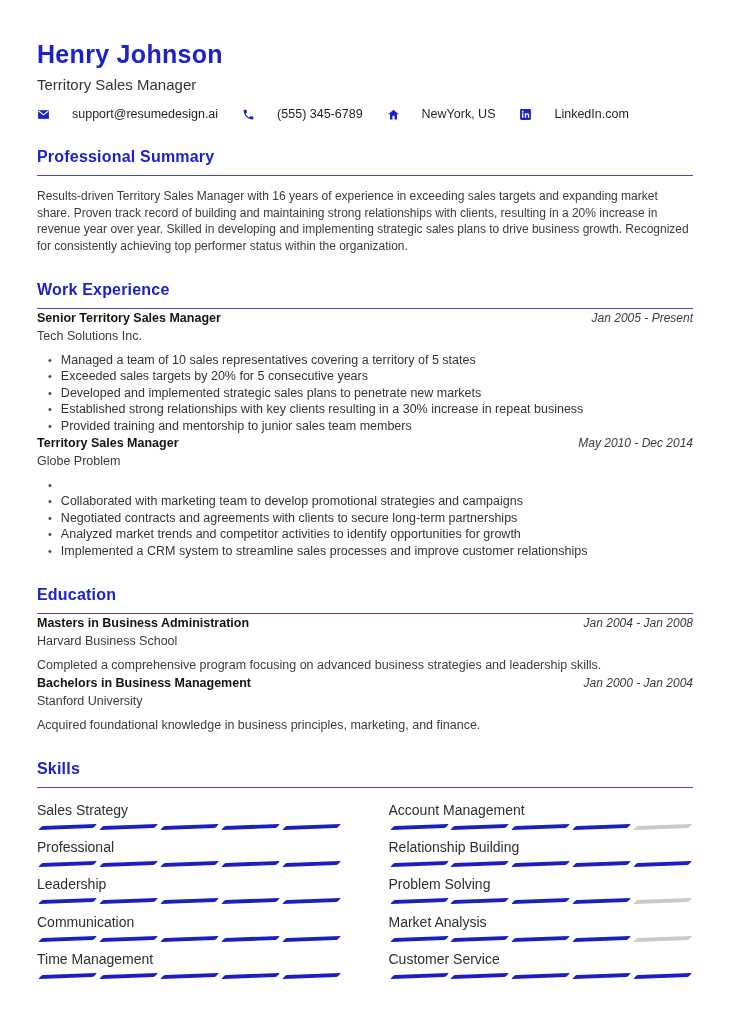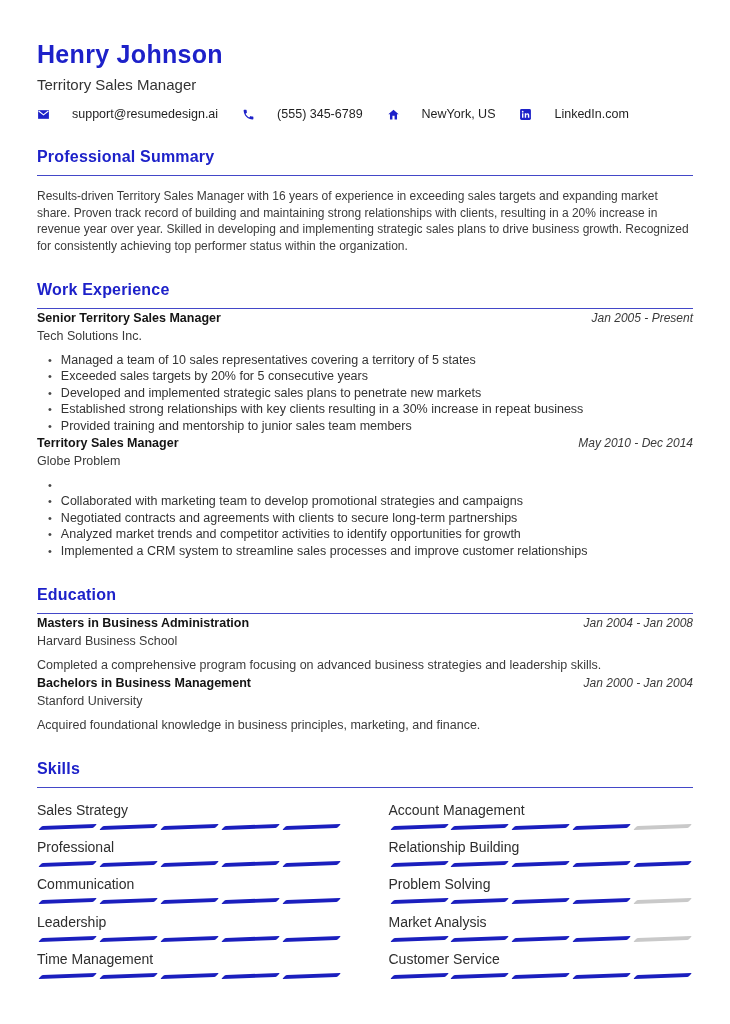--- a/index.html
+++ b/index.html
@@ -217,31 +217,31 @@
             <div class="skill-label">Professional</div>
             <div class="skill-bar">
               <span class="seg filled"></span>
               <span class="seg filled"></span>
               <span class="seg filled"></span>
               <span class="seg filled"></span>
               <span class="seg filled"></span>
             </div>
           </div>
           <div class="skill">
+            <div class="skill-label">Leadership</div>
+            <div class="skill-bar">
+              <span class="seg filled"></span>
+              <span class="seg filled"></span>
+              <span class="seg filled"></span>
+              <span class="seg filled"></span>
+              <span class="seg filled"></span>
+            </div>
+          </div>
+          <div class="skill">
             <div class="skill-label">Communication</div>
-            <div class="skill-bar">
-              <span class="seg filled"></span>
-              <span class="seg filled"></span>
-              <span class="seg filled"></span>
-              <span class="seg filled"></span>
-              <span class="seg filled"></span>
-            </div>
-          </div>
-          <div class="skill">
-            <div class="skill-label">Leadership</div>
             <div class="skill-bar">
               <span class="seg filled"></span>
               <span class="seg filled"></span>
               <span class="seg filled"></span>
               <span class="seg filled"></span>
               <span class="seg filled"></span>
             </div>
           </div>
           <div class="skill">
             <div class="skill-label">Time Management</div>

